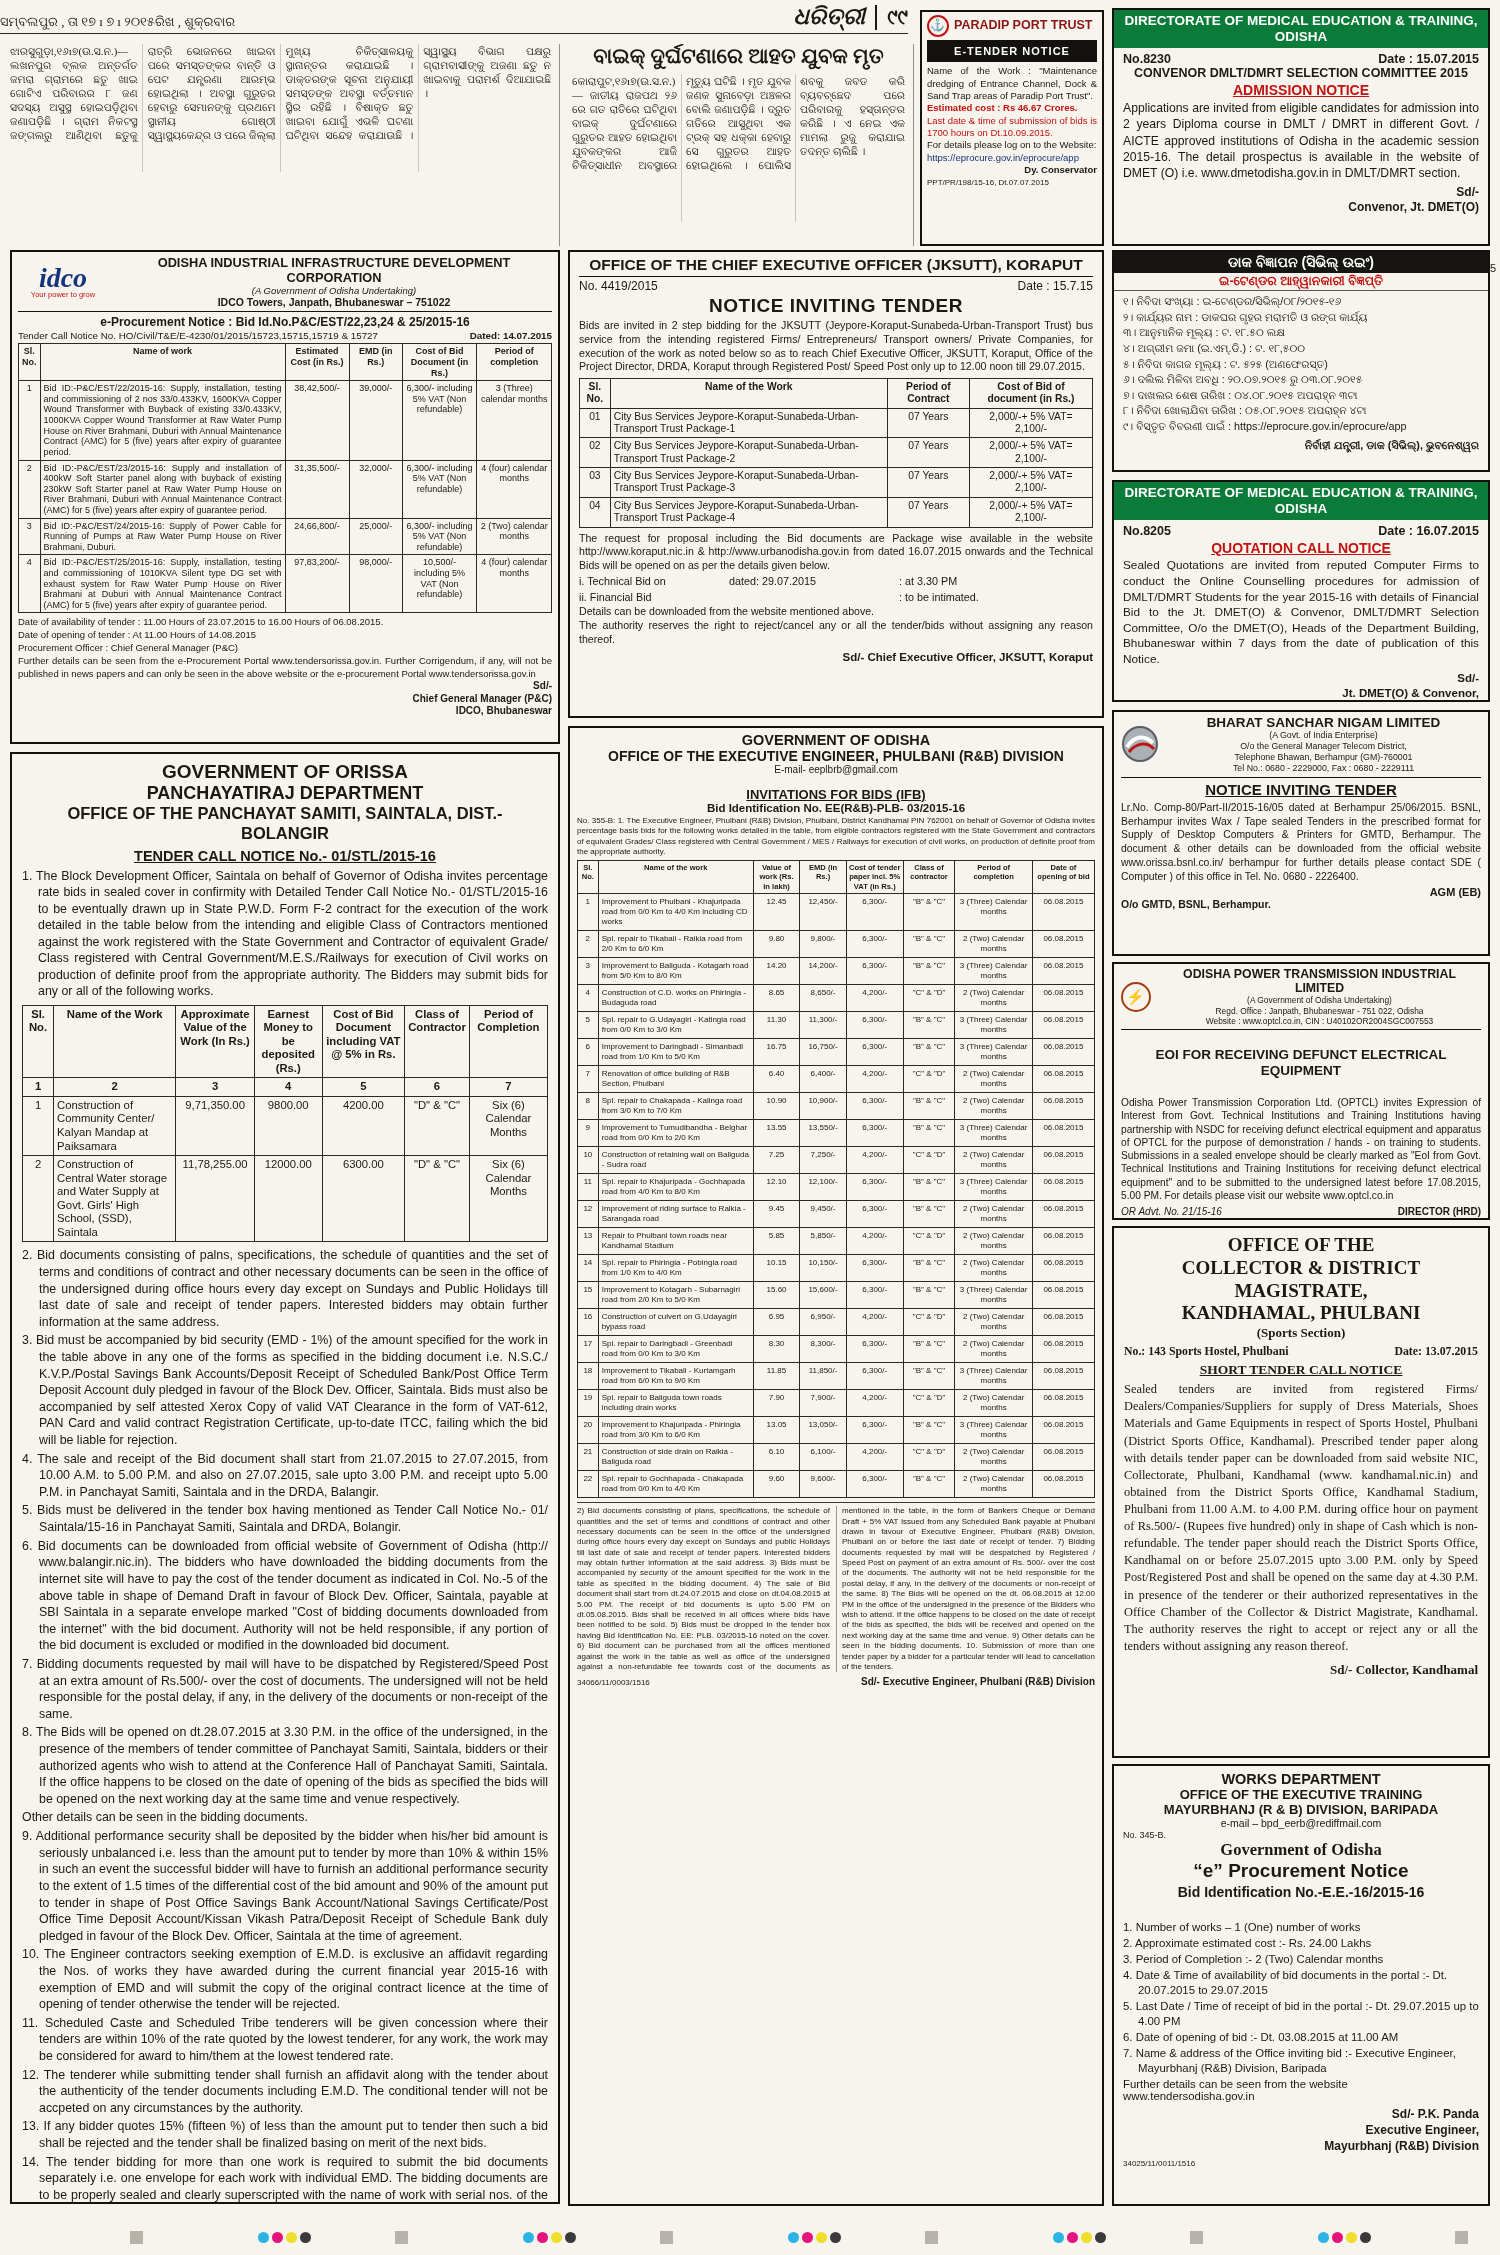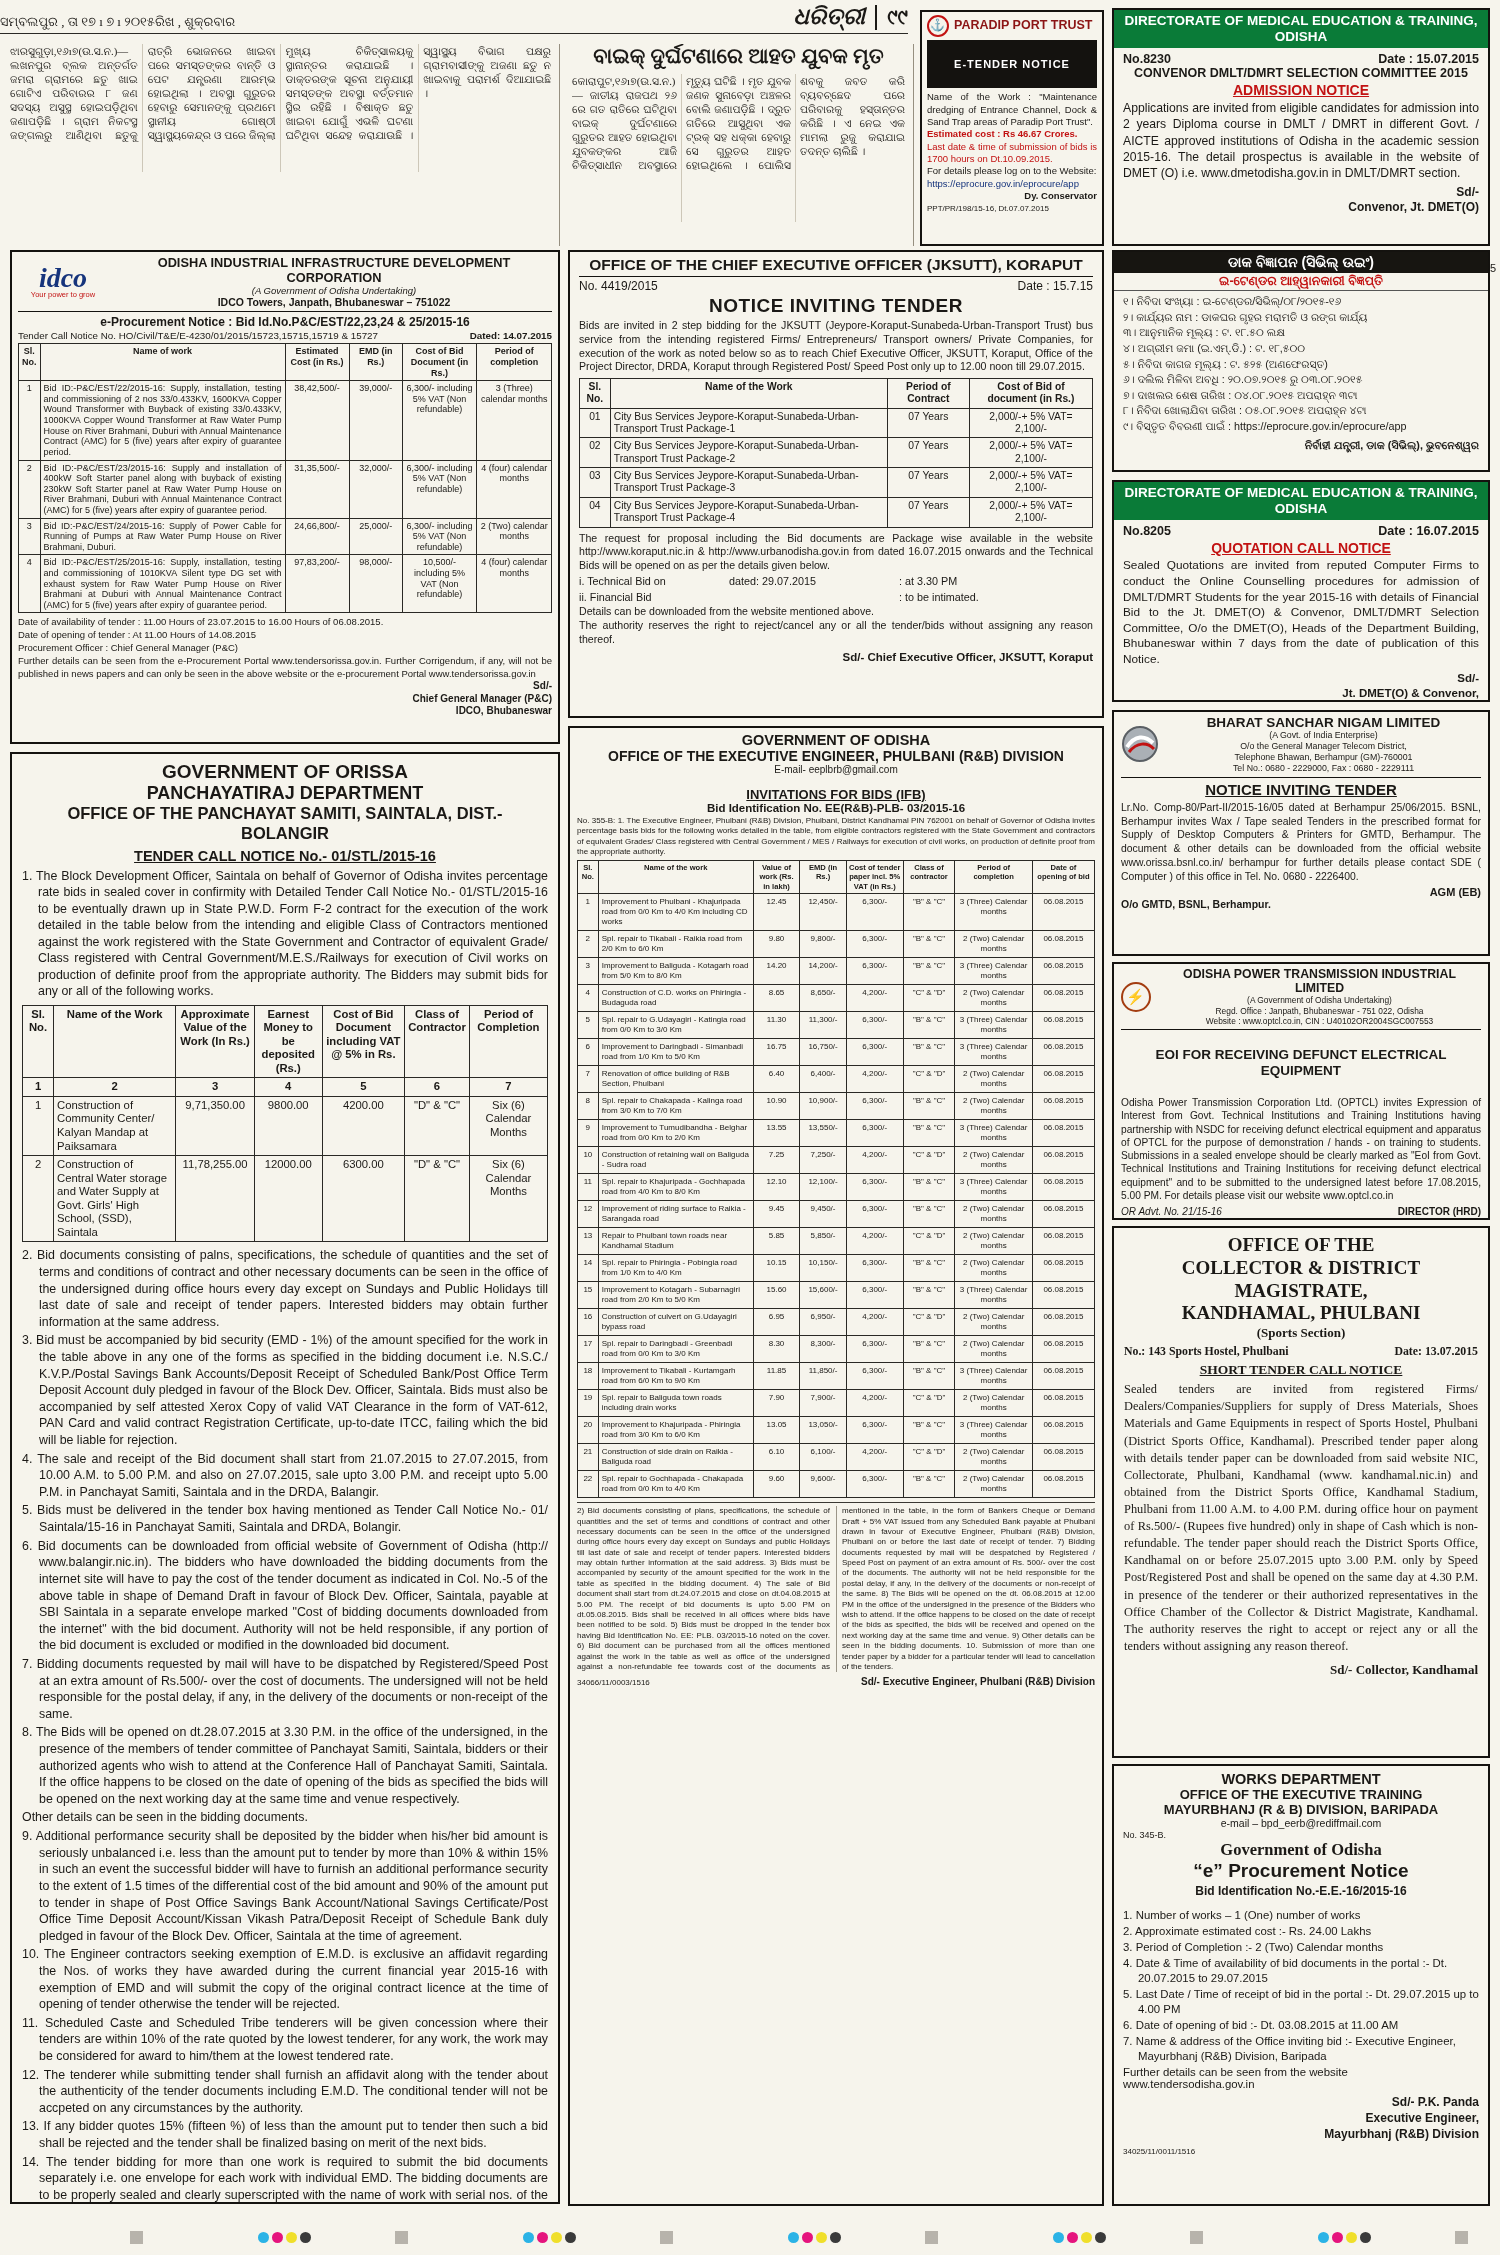--- a/index.html
+++ b/index.html
@@ -24,21 +24,21 @@
 .mush-head{font-size:52px;font-weight:800;letter-spacing:3px;line-height:1.05;margin:0 0 7px 2px}
 .mush-body{column-count:4;column-gap:10px;column-rule:1px solid #cdc7b8;font-size:10.8px;line-height:1.3;text-align:justify;height:128px;overflow:hidden}
 #artbike{left:568px;top:44px;width:346px;height:202px;border-right:1px solid #968f80;padding:0 8px 0 4px;font-family:"Liberation Serif",serif}
 .bike-head{font-size:21px;font-weight:800;line-height:1.15;margin-bottom:6px;text-align:center}
 .bike-body{column-count:3;column-gap:9px;column-rule:1px solid #cdc7b8;font-size:10.8px;line-height:1.3;text-align:justify;height:148px;overflow:hidden}
 
 #paradip{left:920px;top:10px;width:184px;height:236px;border:2.5px solid #14120f;padding:3px 5px;font-size:9.5px;line-height:1.3}
 .pp-head{display:flex;align-items:center;gap:5px}
 .pp-logo{width:22px;height:22px;min-width:22px;border-radius:50%;border:2px solid var(--red);color:var(--red);display:flex;align-items:center;justify-content:center;font-size:12px}
 .pp-name{color:#8c1515;font-weight:800;font-size:12.5px;line-height:1.05}
-.pp-bar{background:#14120f;color:#fff;text-align:center;font-weight:700;font-size:11px;margin:3px 0;padding:17px 0;letter-spacing:1px}
+.pp-bar{background:#14120f;color:#fff;text-align:center;font-weight:700;font-size:11px;margin:3px 0;padding:4px 0;letter-spacing:1px}
 
 .dmet{border:2.5px solid #14120f}
 .dmet-head{background:var(--green);color:#fff;text-align:center;font-weight:700;font-size:13.5px;line-height:1.2;padding:3px 4px}
 .dmet-body{padding:4px 9px}
 .nodate{display:flex;justify-content:space-between;font-weight:700;font-size:12.5px}
 .dmet-title{color:var(--red);text-align:center;font-weight:700;text-decoration:underline;font-size:14px;margin:2px 0}
 #dmet1{left:1112px;top:8px;width:378px;height:238px}
 #dmet1 .txt{font-size:12.2px;line-height:1.32;text-align:justify}
 #dmet2{left:1112px;top:480px;width:378px;height:222px}
 #dmet2 .txt{font-size:11.8px;line-height:1.32;text-align:justify}
@@ -128,21 +128,21 @@
 .kd-body{font-size:12.4px;text-align:justify;line-height:1.38}
 .kd-sign{text-align:right;font-weight:800;font-size:13px;margin-top:7px}
 
 #mayur{left:1112px;top:1764px;width:378px;height:442px;border:2px solid #14120f;padding:5px 9px}
 .my-h1{text-align:center;font-weight:800;font-size:14.5px}
 .my-h2{text-align:center;font-weight:800;font-size:13px}
 .my-email{text-align:center;font-size:10.5px}
 .my-no{font-size:9px;margin-top:1px}
 .my-goo{text-align:center;font-weight:800;font-size:16.5px;font-family:"Liberation Serif",serif}
 .my-ep{text-align:center;font-weight:800;font-size:19px}
-.my-bid{text-align:center;font-weight:700;font-size:12px;margin:2px 0 10px}
+.my-bid{text-align:center;font-weight:700;font-size:14px;margin:2px 0 20px}
 .my-items p{font-size:11.4px;line-height:1.32;padding-left:15px;text-indent:-15px;margin-bottom:1px}
 .my-further{font-size:11.4px;margin-top:2px}
 .my-sign{text-align:right;font-weight:700;font-size:12px;line-height:1.3;margin-top:5px}
 .my-ref{font-size:8px;margin-top:5px}
 
 #regmarks{position:absolute;left:0;top:2228px;width:1500px;height:20px}
 .sq{position:absolute;width:13px;height:13px;background:#b7b3ab;top:3px}
 .dots{position:absolute;top:4px;display:flex;gap:3px}
 .dots i{width:11px;height:11px;border-radius:50%;display:block}
 .dc{background:#2bb3e6}.dm{background:#e5147d}.dy{background:#f0df2a}.dk{background:#3a3a3a}

